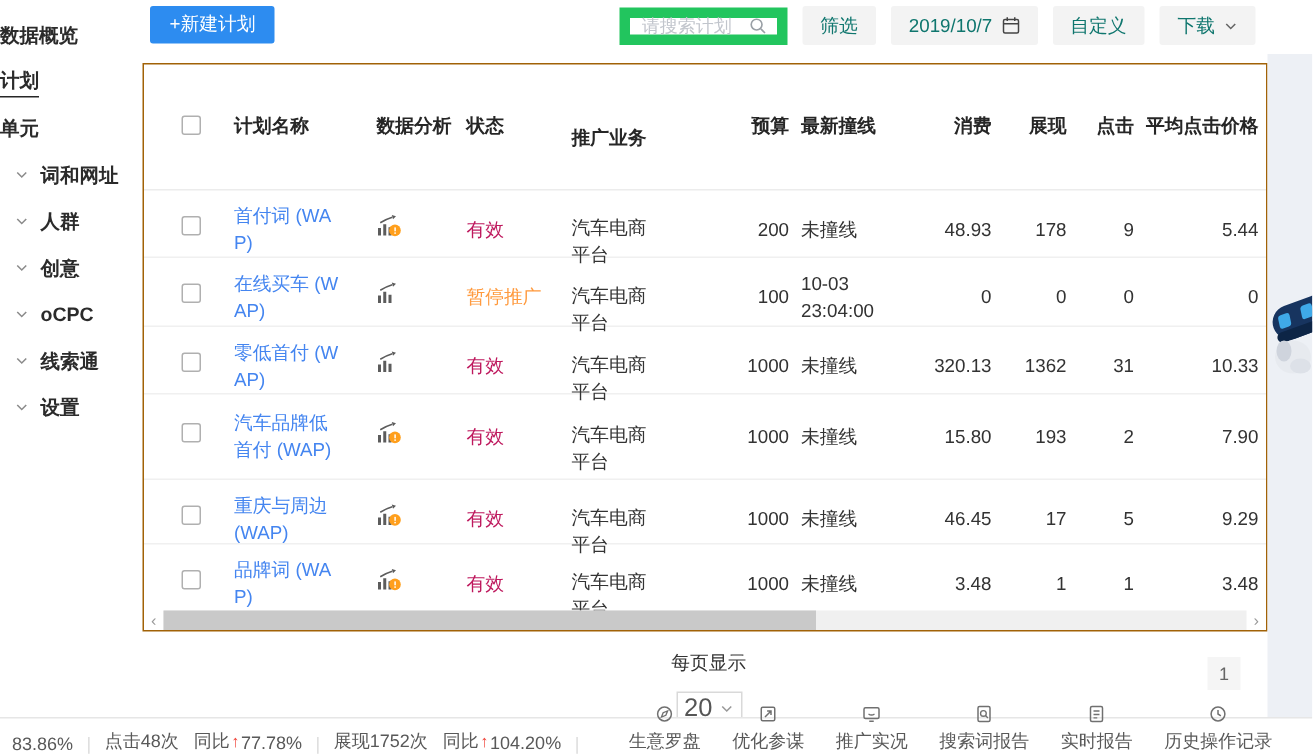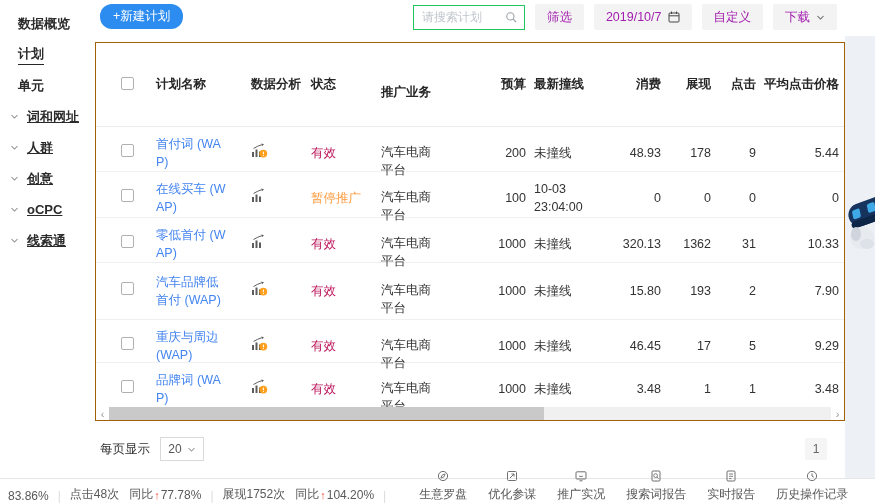--- a/index.html
+++ b/index.html
@@ -1,34 +1,34 @@
 <!DOCTYPE html>
 <html><head>
 <meta charset="utf-8">
 <style>
   *{box-sizing:border-box;}
   body{margin:0;font-family:"Liberation Sans","DejaVu Sans",sans-serif;-webkit-font-smoothing:antialiased;}
   .app{position:relative;width:875px;height:503px;background:#fff;overflow:hidden;font-size:12.5px;color:#333;}
 
   
   .sidebar{position:absolute;left:0;top:8px;width:95px;}
-  .side-item{height:31px;display:flex;align-items:center;padding-left:18px;font-weight:600;font-size:13px;color:#2b2b2b;cursor:pointer;white-space:nowrap;}
-  .side-item.expandable{padding-left:10px;text-decoration:underline;}
+  .side-item{height:31px;display:flex;align-items:center;font-weight:600;font-size:13px;color:#2b2b2b;cursor:pointer;white-space:nowrap;}
+  .side-item.expandable{padding-left:10px;}
   .side-item .chev{display:flex;margin-right:8px;color:#8c8c8c;}
   .side-item.active .lbl{border-bottom:1.5px solid #262626;padding-bottom:1px;}
 
   
   .main{position:absolute;left:95px;top:0;width:750px;}
   .toolbar{position:relative;height:42px;}
-  .btn-primary{position:absolute;left:5px;top:4px;height:25px;background:#2D8CF0;color:#fff;border:none;padding:0 13px;font-size:12.5px;border-radius:12px;cursor:pointer;}
+  .btn-primary{position:absolute;left:5px;top:4px;height:25px;background:#2D8CF0;color:#fff;border:none;padding:0 13px;font-size:12.5px;border-radius:2px;cursor:pointer;}
   .toolbar-right{position:absolute;right:8px;top:4px;display:flex;align-items:center;gap:10px;}
-  .search-box{width:112px;height:25px;border:1px solid #22c55e;display:flex;align-items:center;padding:0 6px 0 8px;background:#fff;}
+  .search-box{width:112px;height:25px;border:7px solid #22c55e;display:flex;align-items:center;padding:0 6px 0 8px;background:#fff;}
   .search-box input{border:none;outline:none;width:100%;font-size:12px;color:#333;padding:0;background:transparent;}
   .search-box input::placeholder{color:#c1c5cc;}
-  .btn-gray{height:26px;background:#f3f3f3;border:none;color:#a21caf;font-size:12.5px;padding:0 12px;display:flex;align-items:center;gap:6px;border-radius:2px;cursor:pointer;}
+  .btn-gray{height:26px;background:#f3f3f3;border:none;color:#0f766e;font-size:12.5px;padding:0 12px;display:flex;align-items:center;gap:6px;border-radius:2px;cursor:pointer;}
 
   
   .table-card{position:absolute;left:0;top:42px;width:750px;border:1px solid #a16207;background:#fff;}
   .grid{display:grid;grid-template-columns:50px 95px 60px 70px 110px 45px 85px 50px 50px 45px 90px;align-items:center;}
   .t-header{height:84px;font-weight:700;color:#262626;border-bottom:1px solid #ececec;}
   .t-row{border-bottom:1px solid #f0f0f0;line-height:1.45;}
   .r1{height:45px}.r2{height:46px}.r3{height:45px}.r4{height:57px}.r5{height:43px}.r6{height:44px}
   .c-check{padding-left:25px;}
   .c-name{padding:0 13px 0 10px;word-break:break-all;}
   .c-analysis{padding-left:10px;}
@@ -43,22 +43,22 @@
   .st-pause{color:#FF9A3E;}
   .chart-wrap{display:inline-flex;cursor:pointer;}
 
   
   .h-scroll{height:13px;display:flex;align-items:stretch;background:#fff;}
   .h-arrow{width:13px;display:flex;align-items:center;justify-content:center;color:#999;font-size:11px;background:#fff;cursor:pointer;}
   .h-track{flex:1;background:#f0f0f0;position:relative;}
   .h-thumb{position:absolute;left:0;top:0;bottom:0;width:435px;background:#c9c9c9;cursor:grab;}
 
   
-  .pagination{position:absolute;left:0;top:434px;width:750px;height:30px;display:flex;align-items:center;gap:10px;padding-left:5px;}
-  .select{width:44px;height:24px;border:1px solid #d9d9d9;display:flex;align-items:center;justify-content:center;gap:5px;font-size:12px;color:#555;background:#fff;cursor:pointer;}
+  .pagination{position:absolute;left:0;top:434px;width:750px;height:30px;display:flex;align-items:center;gap:10px;padding-left:5px;flex-direction:column;}
+  .select{width:44px;height:24px;border:1px solid #d9d9d9;display:flex;align-items:center;justify-content:center;gap:5px;font-size:17px;color:#555;background:#fff;cursor:pointer;}
   .page-btn{position:absolute;right:18px;top:4px;width:22px;height:22px;background:#f5f5f5;color:#666;display:flex;align-items:center;justify-content:center;font-size:12px;cursor:pointer;}
 
   
   .right-strip{position:absolute;left:845px;top:36px;width:30px;height:442px;background:#edf0f5;}
   .robot{position:absolute;left:845px;top:192px;width:30px;height:60px;overflow:hidden;cursor:pointer;}
 
   
   .statusbar{position:absolute;left:0;bottom:0;width:875px;height:25px;border-top:1px solid #e6e6e6;background:#fff;display:flex;align-items:flex-end;padding:0 8px;font-size:12px;color:#595959;}
   .sb-item{display:flex;align-items:center;white-space:nowrap;}
   .sb-div{color:#dcdcdc;margin:0 9px;}
@@ -115,20 +115,28 @@
         </span>
       <span class="lbl">oCPC</span>
     </div>
     <div class="side-item expandable">
       <span class="chev">
           <svg width="9" height="9" viewBox="0 0 12 12">
             <path d="M2 4 L6 8 L10 4" fill="none" stroke="#8c8c8c" stroke-width="1.4"></path>
           </svg>
         </span>
       <span class="lbl">线索通</span>
+    </div>
+    <div class="side-item expandable">
+      <span class="chev">
+          <svg width="9" height="9" viewBox="0 0 12 12">
+            <path d="M2 4 L6 8 L10 4" fill="none" stroke="#8c8c8c" stroke-width="1.4"></path>
+          </svg>
+        </span>
+      <span class="lbl">设置</span>
     </div>
   </aside>
 
   <div class="main">
 
     <div class="toolbar">
       <button class="btn-primary">+新建计划</button>
       <div class="toolbar-right">
         <div class="search-box">
           <input placeholder="请搜索计划" style="">

